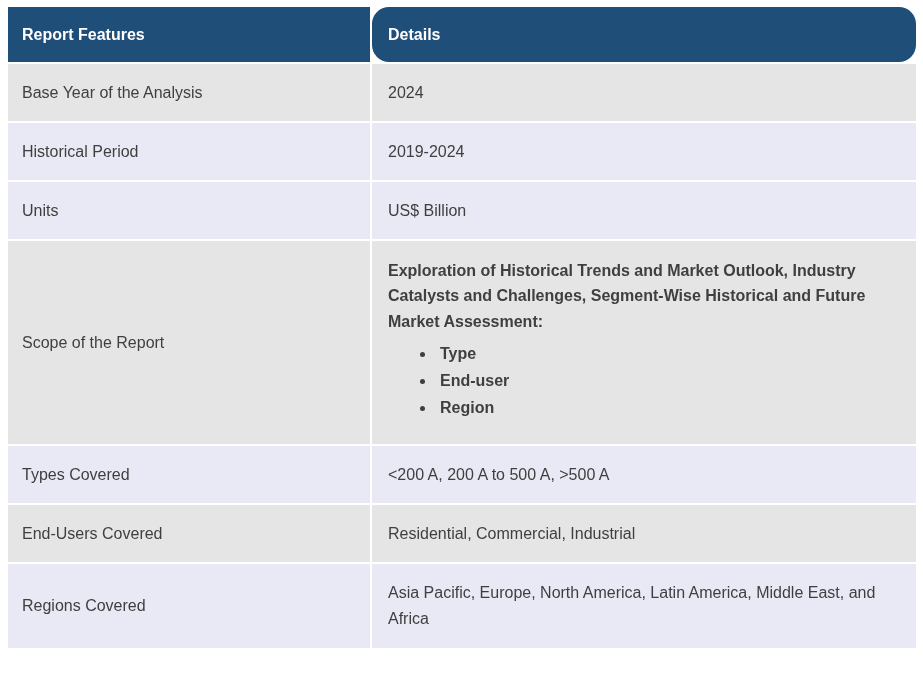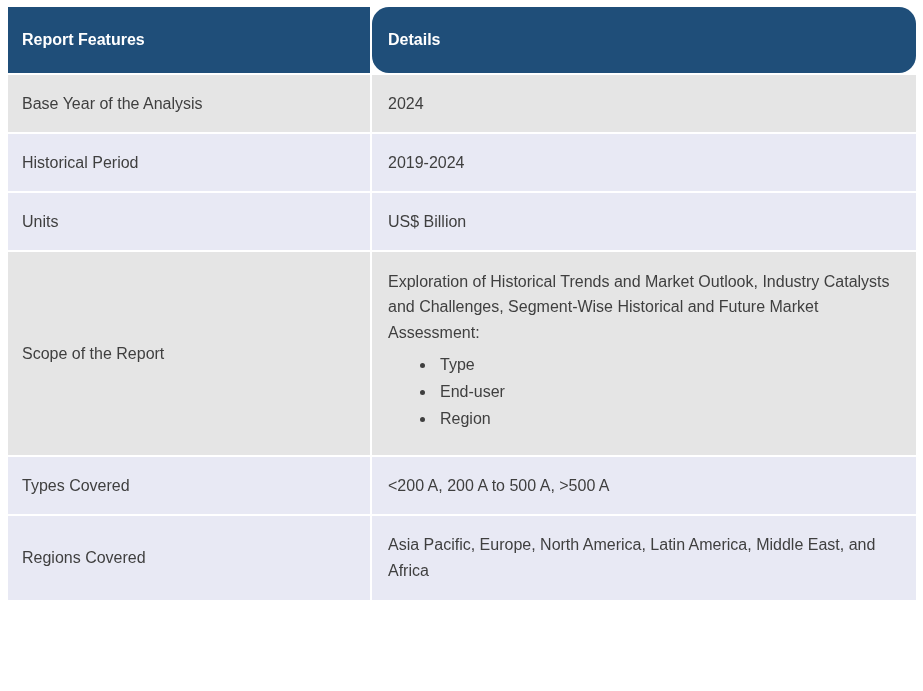--- a/index.html
+++ b/index.html
@@ -25,32 +25,32 @@
     width:912px;
     table-layout:fixed;
   }
   th,td{vertical-align:middle;text-align:left;}
   th.col-feature, td.feature{width:362px;}
   th.col-details, td.details{width:544px;}
   thead th{
     background:var(--header_bg);
     color:var(--header_text);
     font-weight:bold;
-    height:66px;
+    height:55px;
     padding:0 12px 0 14px;
   }
   thead th.col-details{padding-left:16px;border-radius:17px;}
   td{padding:0 14px;}
   td.details{padding:0 16px;}
   tr.shaded td{background:var(--shaded_row);margin-top:13px;}
   tr.plain td{background:#e5e5e5;}
   tr.row-normal td{height:57px;}
   tr.row-scope td{height:203px;}
   tr.row-last td{height:84px;}
-  td.scope-cell{vertical-align:middle;padding-top:4px;padding-bottom:10px;}
+  td.scope-cell{vertical-align:middle;padding-top:4px;padding-bottom:10px;font-weight:bold;}
   td.scope-cell p{margin:0;}
   td.scope-cell ul{
     margin:7px 0 0 0;
     padding:0 0 0 48px;
     line-height:1.67;
   }
   td.scope-cell li{padding-left:4px;}
 </style>
 </head>
 <body>
@@ -84,19 +84,23 @@
             <li>Type</li>
             <li>End-user</li>
             <li>Region</li>
           </ul>
         </td>
       </tr>
       <tr class="shaded row-normal">
         <td class="feature">Types Covered</td>
         <td class="details">&lt;200 A, 200 A to 500 A, &gt;500 A</td>
       </tr>
+      <tr class="plain row-normal">
+        <td class="feature">End-Users Covered</td>
+        <td class="details">Residential, Commercial, Industrial</td>
+      </tr>
       <tr class="shaded row-last">
         <td class="feature">Regions Covered</td>
         <td class="details">Asia Pacific, Europe, North America, Latin America, Middle East, and Africa</td>
       </tr>
     </tbody>
   </table>
 </div>
 
 </body></html>

